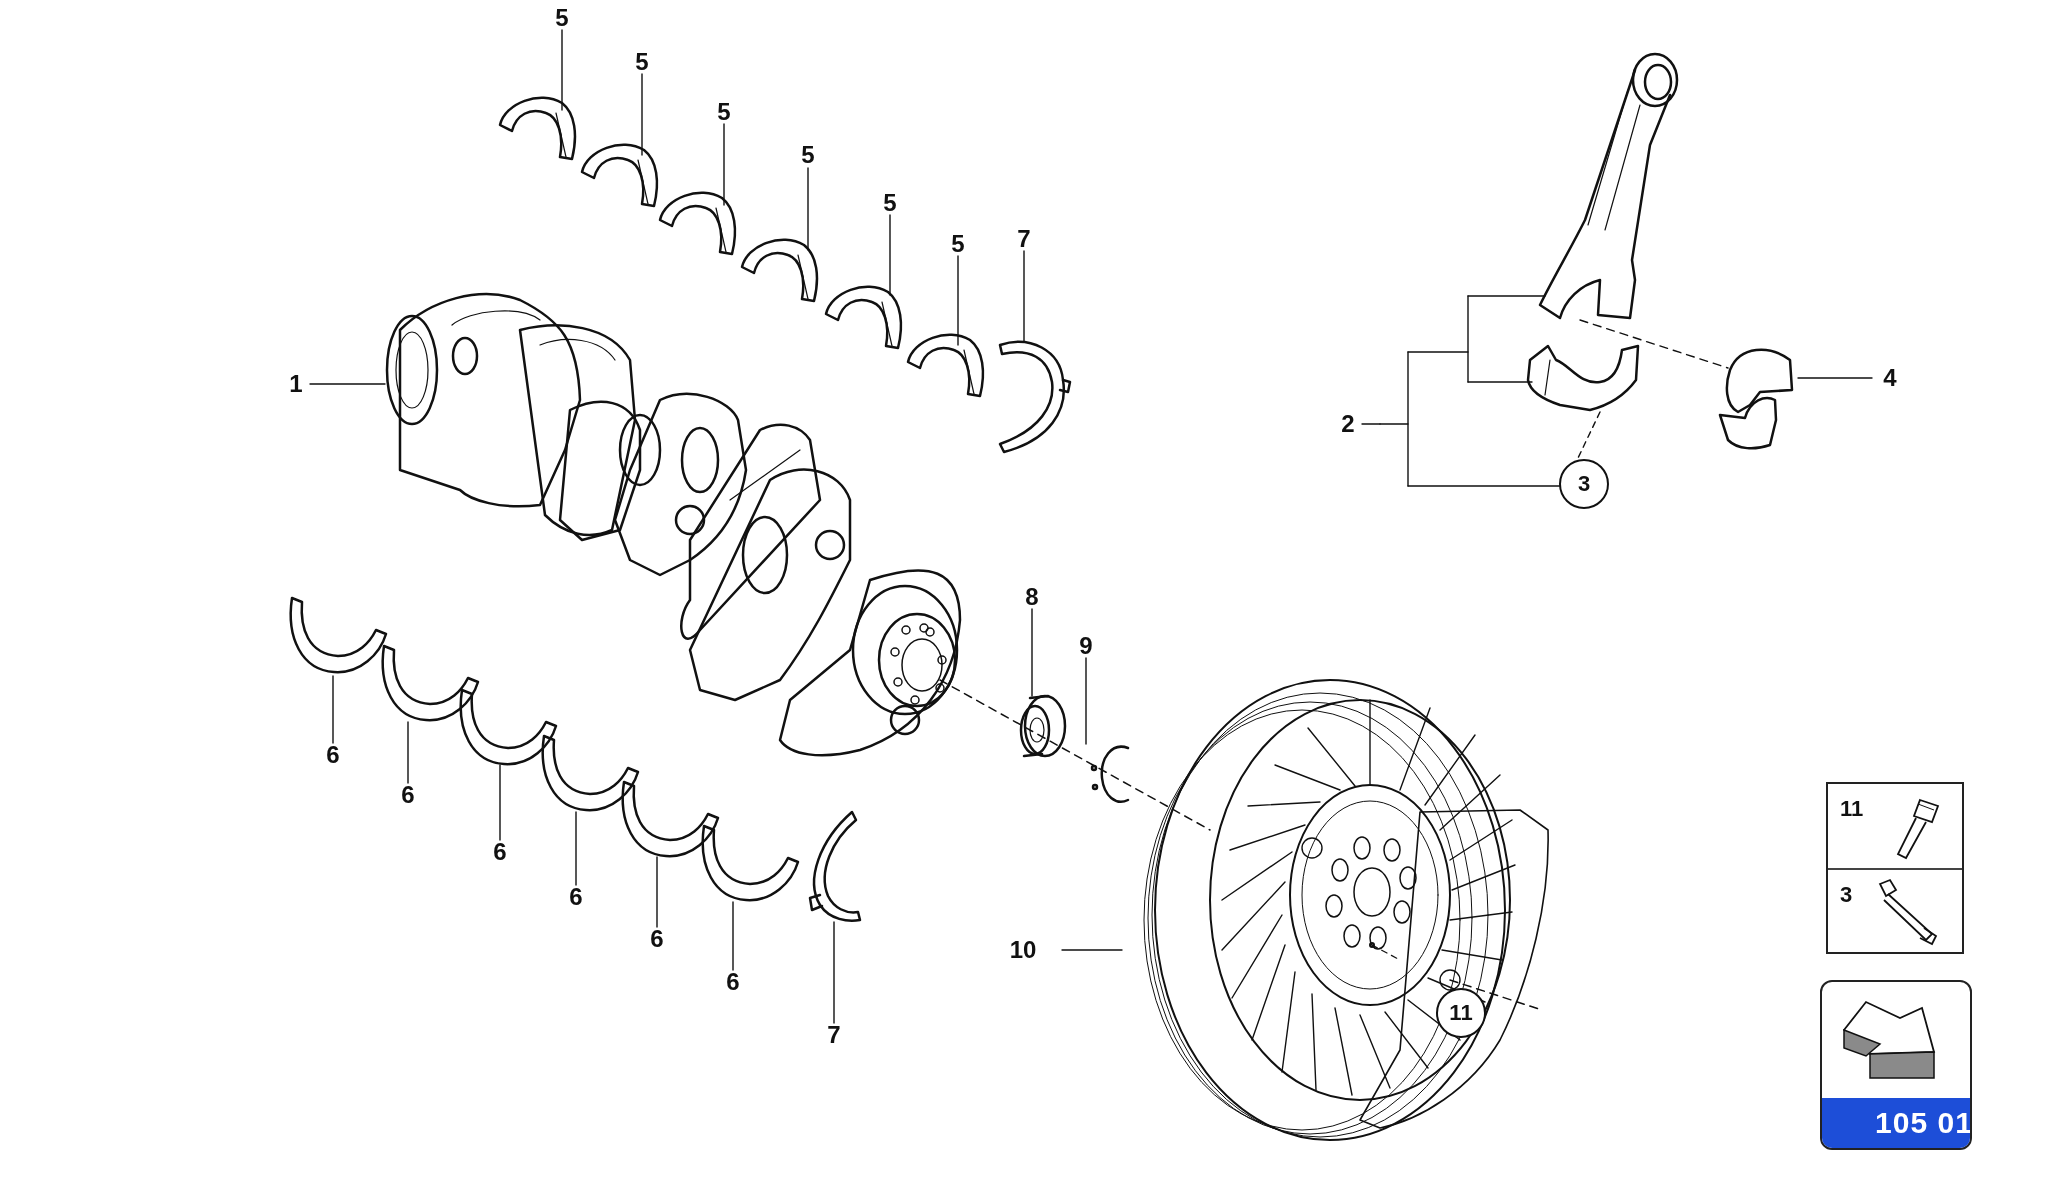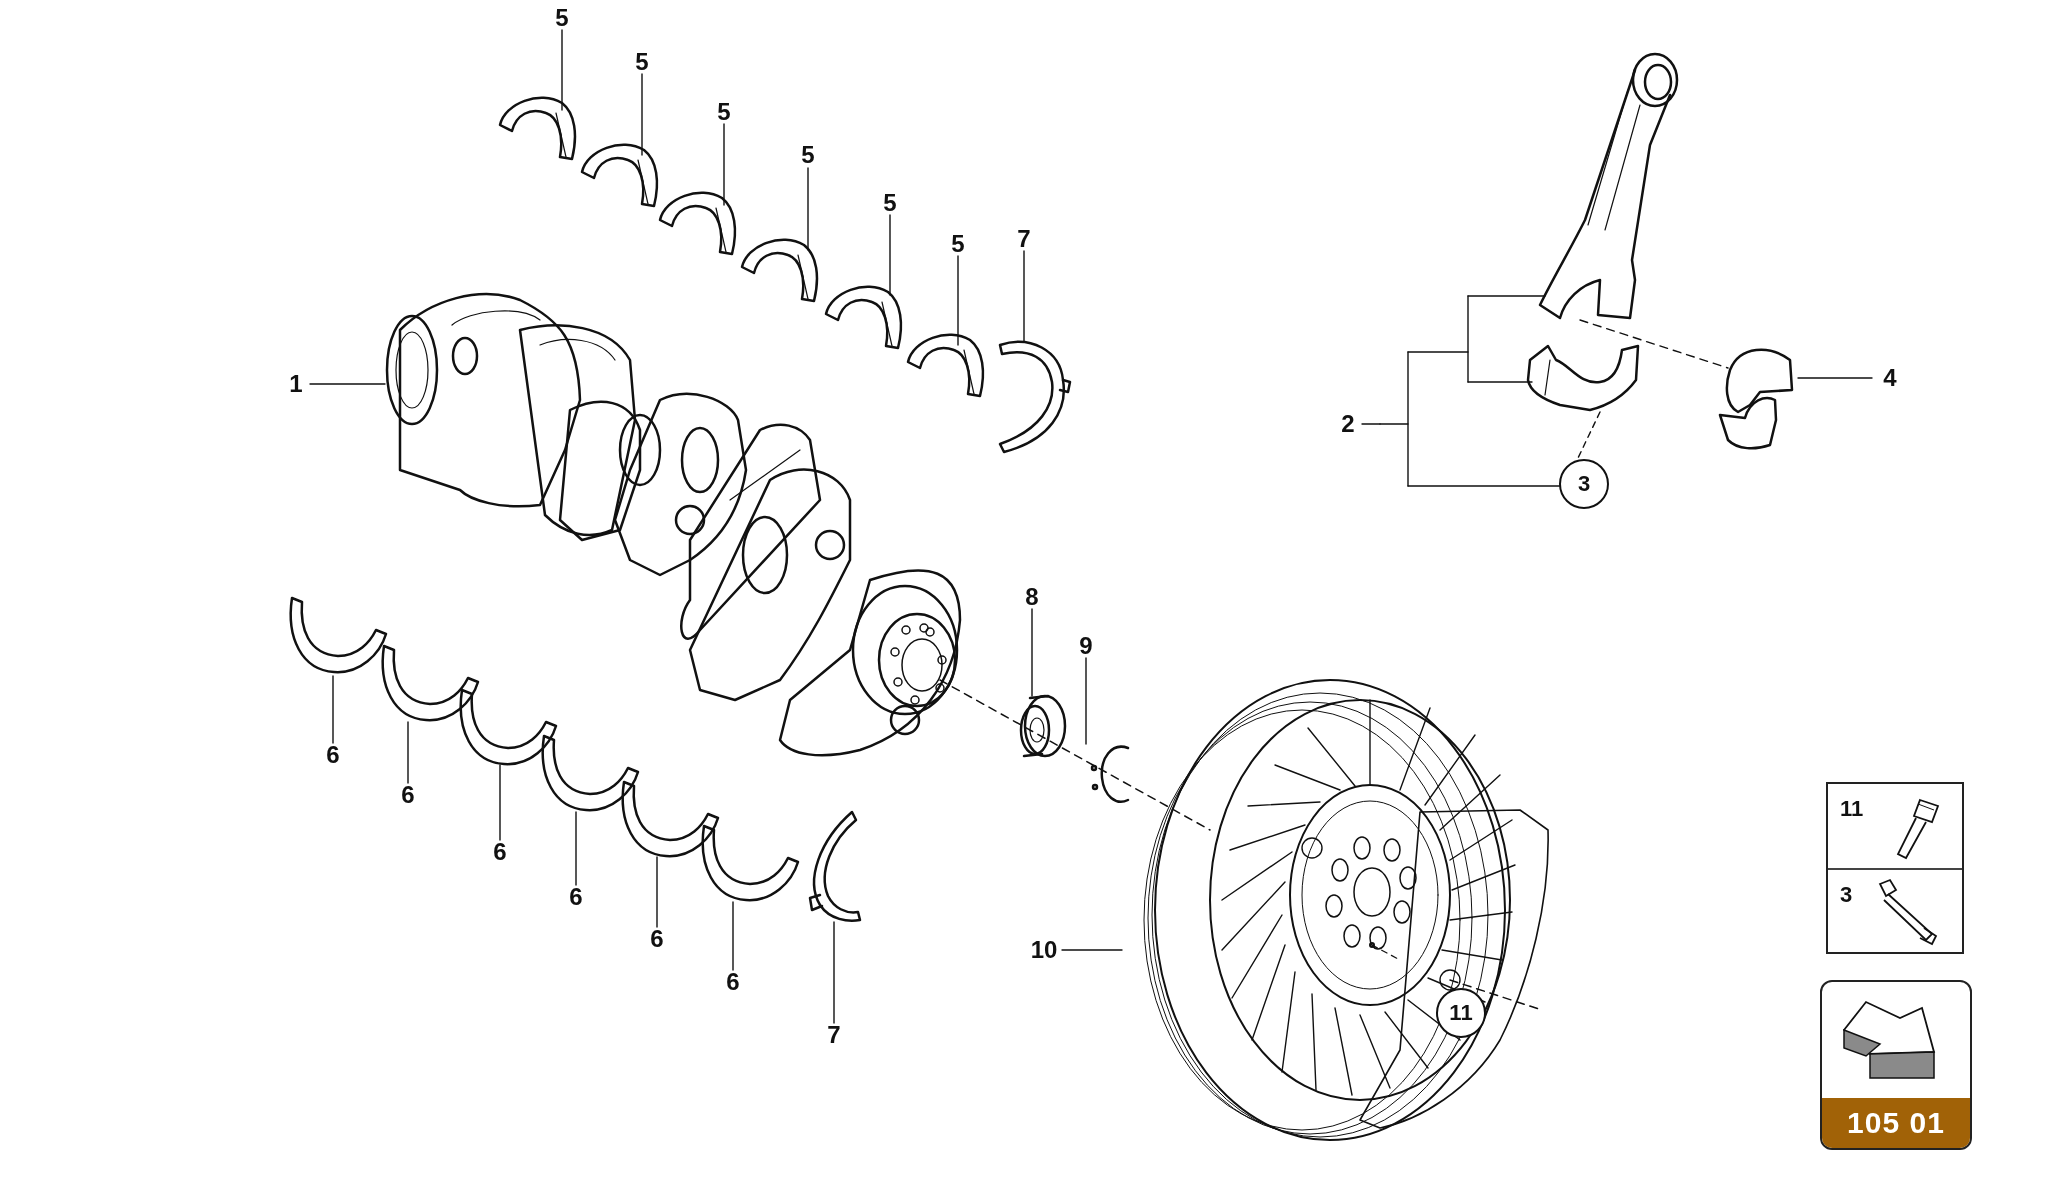--- a/index.html
+++ b/index.html
@@ -5,21 +5,21 @@
   html,body{margin:0;padding:0;background:#ffffff;}
   body{width:2048px;height:1178px;position:relative;overflow:hidden;font-family:"Liberation Sans",sans-serif;}
   #canvas{position:absolute;left:0;top:0;width:2048px;height:1178px;}
   .lbl{position:absolute;font-family:"Liberation Sans",sans-serif;font-weight:bold;font-size:24px;color:#111;line-height:1;transform:translate(-50%,-50%);white-space:nowrap;}
   .circ{position:absolute;width:50px;height:50px;border:2px solid #111;border-radius:50%;box-sizing:border-box;display:flex;align-items:center;justify-content:center;font-weight:bold;font-size:22px;color:#111;background:#fff;transform:translate(-50%,-50%);}
   #legend-box{position:absolute;left:1826px;top:782px;width:138px;height:172px;border:2px solid #222;box-sizing:border-box;background:#fff;}
   .legend-cell{position:absolute;left:0;width:134px;height:84px;}
   .legend-cell + .legend-cell{border-top:2px solid #444;}
   .legend-num{position:absolute;left:12px;top:12px;font-weight:bold;font-size:22px;color:#111;}
   #ref-badge{position:absolute;left:1820px;top:980px;width:152px;height:170px;border:2px solid #222;border-radius:12px;box-sizing:border-box;background:#fff;overflow:hidden;}
-  #ref-code{position:absolute;left:0;bottom:0;width:100%;height:50px;background:#a16207;color:#fff;font-weight:bold;font-size:30px;display:flex;align-items:center;justify-content:center;letter-spacing:1px;}
+  #ref-code{position:absolute;left:0;bottom:0;width:100%;height:50px;background:#1d4ed8;color:#fff;font-weight:bold;font-size:30px;display:flex;align-items:center;justify-content:center;letter-spacing:1px;padding-left:28px;}
 </style>
 </head>
 <body>
 
 <div id="canvas">
 <svg width="2048" height="1178" viewBox="0 0 2048 1178" xmlns="http://www.w3.org/2000/svg" style="position:absolute;left:0;top:0">
   <g fill="none" stroke="#111" stroke-width="2.5" stroke-linejoin="round" stroke-linecap="round">
 
     <g>
       <g transform="translate(500,95)">
@@ -258,21 +258,21 @@
 <span class="lbl" style="left:333px;top:755px">6</span>
 <span class="lbl" style="left:408px;top:795px">6</span>
 <span class="lbl" style="left:500px;top:852px">6</span>
 <span class="lbl" style="left:576px;top:897px">6</span>
 <span class="lbl" style="left:657px;top:939px">6</span>
 <span class="lbl" style="left:733px;top:982px">6</span>
 <span class="lbl" style="left:1024px;top:239px">7</span>
 <span class="lbl" style="left:834px;top:1035px">7</span>
 <span class="lbl" style="left:1032px;top:597px">8</span>
 <span class="lbl" style="left:1086px;top:646px">9</span>
-<span class="lbl" style="left:1044px;top:950px">10</span>
+<span class="lbl" style="left:1023px;top:950px">10</span>
 <span class="circ" style="left:1461px;top:1013px">11</span>
 
 <div id="legend-box">
   <div class="legend-cell" style="top:0">
     <span class="legend-num">11</span>
     <svg width="134" height="84" style="position:absolute;left:0;top:0">
       <g fill="none" stroke="#111" stroke-width="1.8">
         <path d="M92,16 L110,22 L104,38 L86,32 Z"></path>
         <path d="M88,34 L70,70 L78,74 L98,38"></path>
         <path d="M90,20 L106,26" stroke-width="1"></path>

